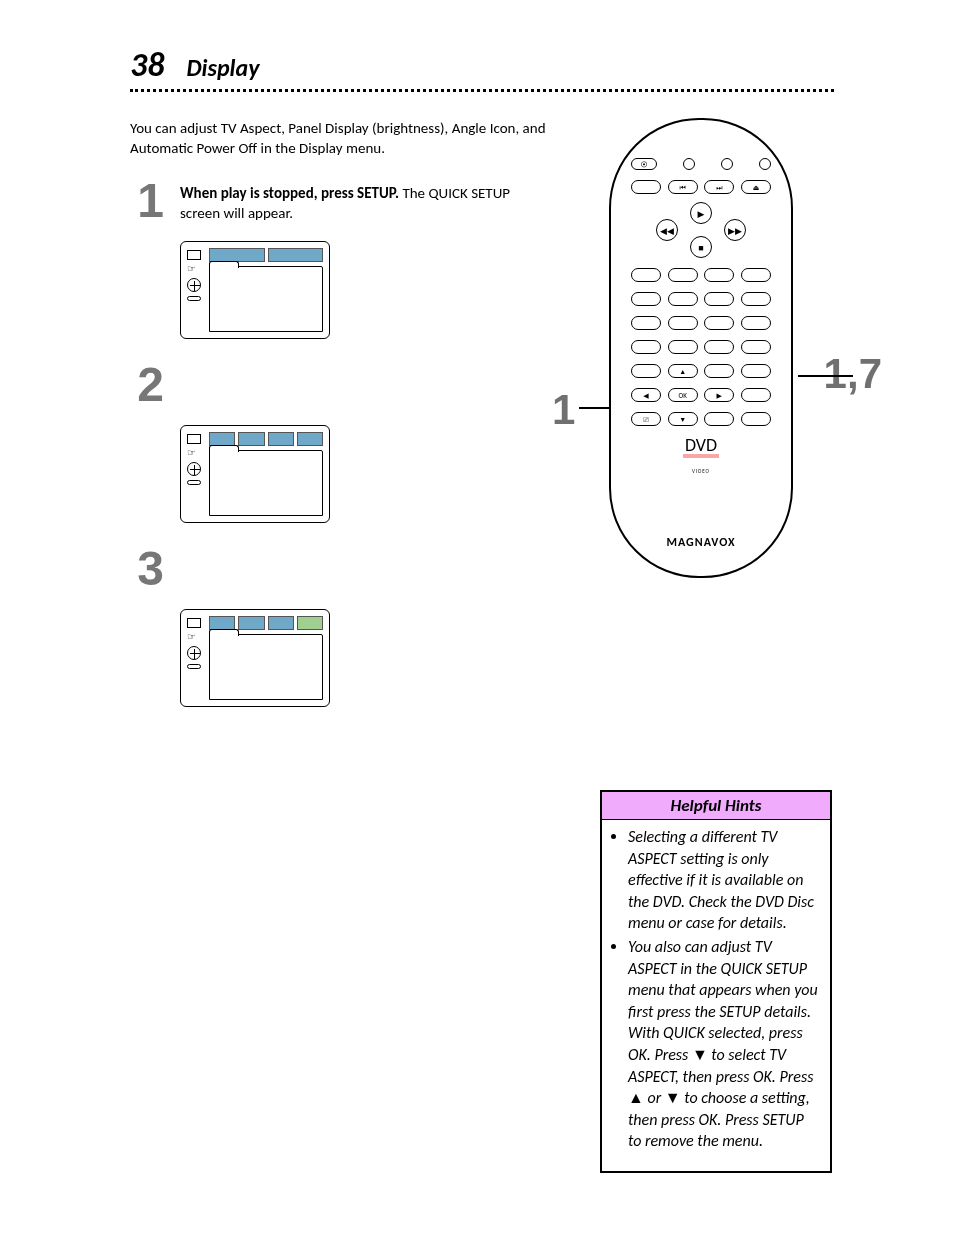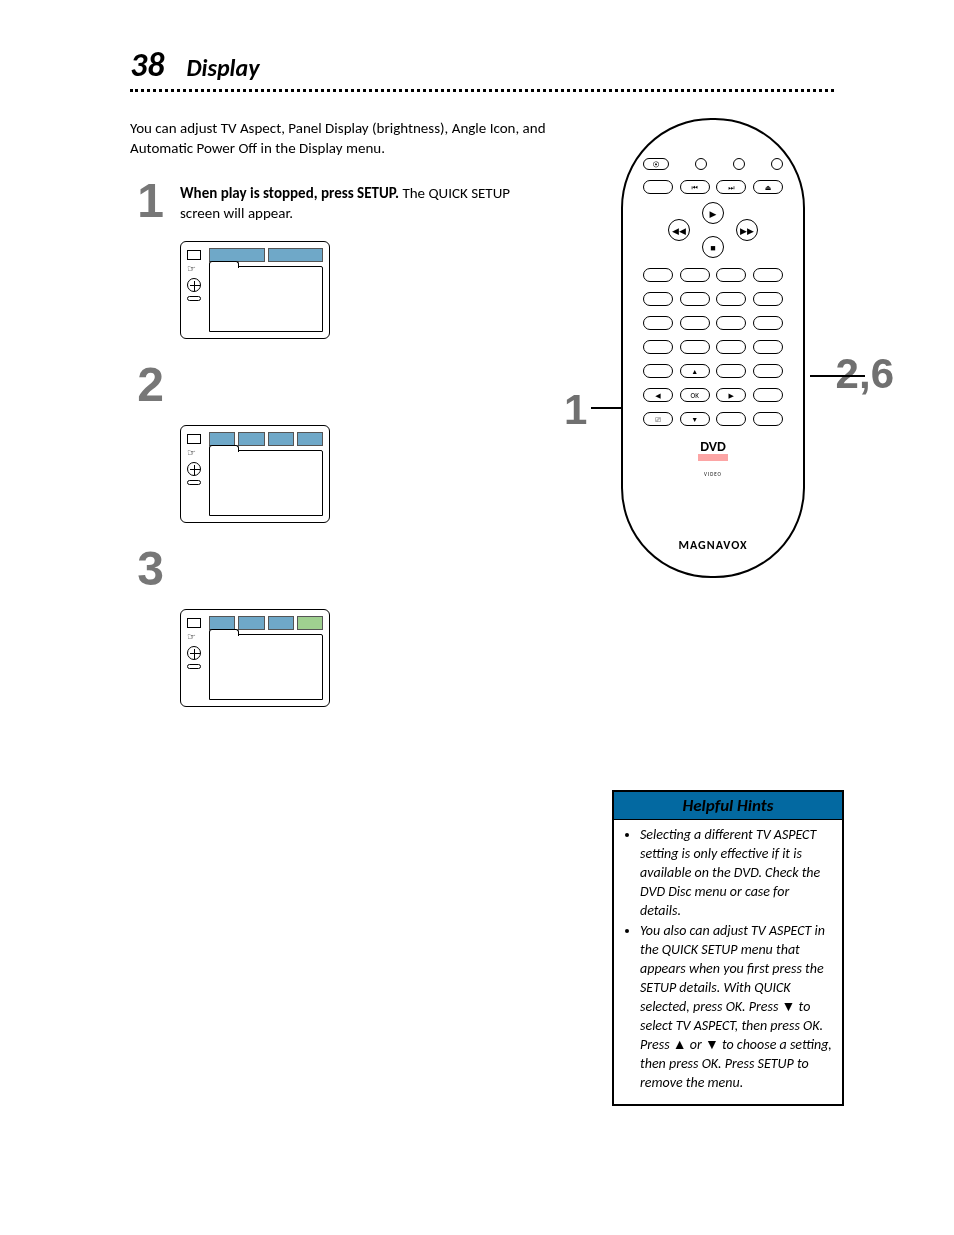--- a/index.html
+++ b/index.html
@@ -19,21 +19,21 @@
     gap: 22px;
     margin-bottom: 4px;
   }
   .page-num { font-size: 34px; font-weight: 700; font-style: italic; }
   .page-title { font-size: 24px; font-weight: 700; font-style: italic; }
   .dotted-rule {
     border: none;
     border-top: 3px dotted #000;
     margin: 0 0 26px 0;
   }
-  .columns { display: flex; gap: 44px; }
+  .columns { display: flex; gap: 32px; }
   .col-left { flex: 0 0 420px; }
   .col-right { flex: 1; position: relative; }
   .intro { font-size: 15px; line-height: 1.35; margin-bottom: 18px; }
   .step { display: flex; align-items: flex-start; gap: 16px; margin-bottom: 16px; }
   .step-num {
     font-size: 48px; font-weight: 800; line-height: 1;
     color: #777; min-width: 34px; text-align: right;
     font-family: "Gill Sans", "Gill Sans MT", sans-serif;
   }
   .step-text { font-size: 15px; line-height: 1.35; padding-top: 6px; }
@@ -105,43 +105,43 @@
   }
   .nav-cluster .circ { position:absolute; width:22px; height:22px; }
   .nav-cluster .up { left:30px; top:-2px; }
   .nav-cluster .down { left:30px; bottom:-2px; }
   .nav-cluster .left { left:-4px; top:15px; }
   .nav-cluster .right { right:-4px; top:15px; }
   .nav-cluster .glyph { font-size:9px; }
   .remote .toprow { display:flex; justify-content:space-between; align-items:center; margin-bottom:10px; }
   .remote .toprow .pill { width:26px; height:12px; }
   .remote .dvd-logo { text-align:center; margin-top:2px; }
-  .remote .dvd-logo .dvd { font-size:14px; font-weight:700; border-bottom:7px solid #fca5a5; display:inline-block; padding:0 2px; line-height:1; }
+  .remote .dvd-logo .dvd { font-size:18px; font-weight:400; border-bottom:4px solid #fca5a5; display:inline-block; padding:0 2px; line-height:1; }
   .remote .dvd-logo .sub { font-size:5px; letter-spacing:1px; }
   .remote .brand { text-align:center; font-weight:700; font-size:12px; letter-spacing:1px; margin-top:58px; }
   .glyph { font-size:7px; line-height:1; }
 
   .callout {
     position:absolute; font-size:42px; font-weight:800; color:#707070;
     font-family:"Gill Sans","Gill Sans MT",sans-serif;
   }
   .callout.c1 { left:-24px; top:268px; }
   .callout.c23 { right:-56px; top:232px; }
   .call-line { position:absolute; background:#000; height:1.5px; }
   .call-line.l1 { left:3px; top:289px; width:53px; }
   .call-line.l23 { right:-27px; top:257px; width:55px; }
 
   .hints-box {
     border:2px solid #000; width:232px; margin-left:18px; margin-top:212px;
   }
   .hints-head {
-    background:#0369a1; text-align:center; font-style:italic; font-weight:700;
+    background:#f0abfc; text-align:center; font-style:italic; font-weight:700;
     font-size:17px; padding:3px 0; border-bottom:1px solid #000;
   }
-  .hints-body { padding:6px 10px 10px; font-style:italic; font-size:14px; line-height:1.35; }
+  .hints-body { padding:6px 10px 17px; font-style:italic; font-size:16px; line-height:1.35; }
   .hints-body ul { margin:0; padding-left:16px; }
   .hints-body li { margin-bottom:2px; }
 </style>
 </head>
 <body>
 
 <div class="header-row">
   <div class="page-num">38</div>
   <div class="page-title">Display</div>
 </div>
@@ -206,21 +206,21 @@
           <div class="tab active"></div>
           <div class="tab green"></div>
       </div>
       <div class="folder"></div>
     </div>
   </div>
 
   <div class="col-right">
     <div class="remote-wrap">
       <div class="callout c1">1</div>
-      <div class="callout c23">2,6</div>
+      <div class="callout c23">1,7</div>
       <div class="call-line l1"></div>
       <div class="call-line l23"></div>
 
       <div class="remote">
         <div class="toprow">
           <div class="pill sm">
               <span class="glyph">⦿</span>
             </div>
           <div class="circ sm"></div>
           <div class="circ sm"></div>

